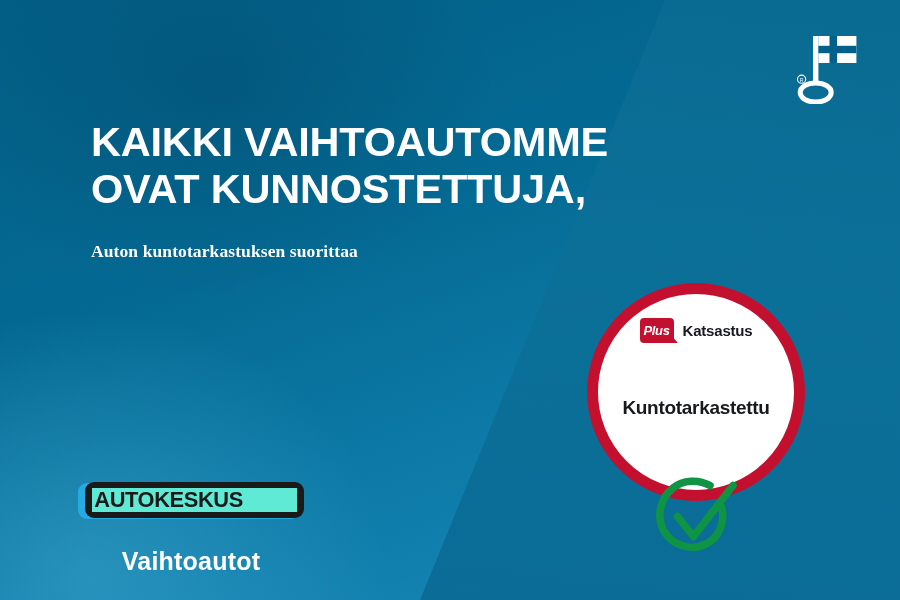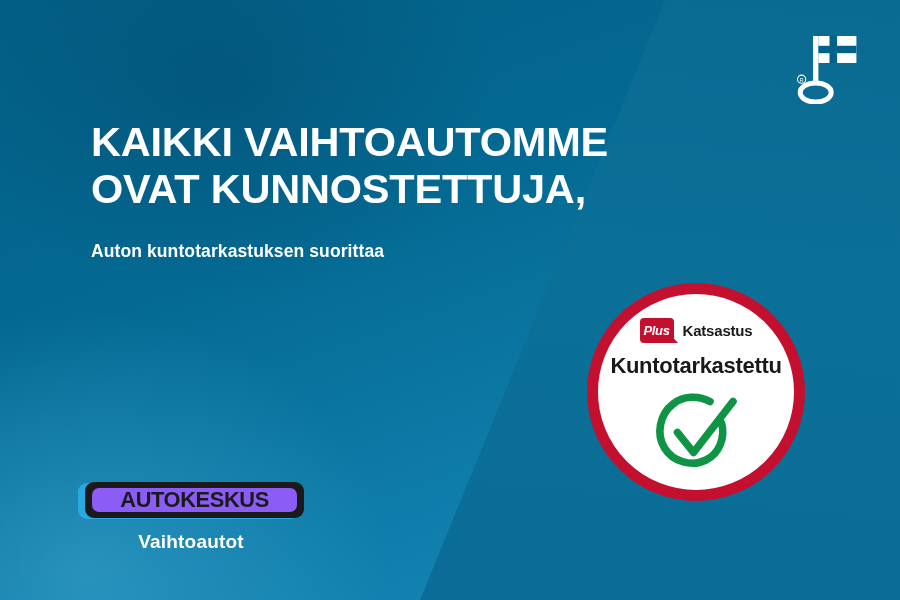--- a/index.html
+++ b/index.html
@@ -59,20 +59,21 @@
     letter-spacing:-0.2px;
     white-space:nowrap;
   }
   .subcopy{
     margin-top:27px;
     color:#ffffff;
     font-weight:bold;
     font-size:17.5px;
     line-height:24.5px;
     letter-spacing:0.1px;
+    font-family:Liberation Serif, serif;
   }
 
   
   .logo-lockup{
     position:absolute; left:78px; top:482px;
     width:240px;
   }
   .plate-wrap{
     position:relative;
     width:226px; height:38px;
@@ -85,50 +86,50 @@
   }
   .plate-black{
     position:absolute; left:7px; top:0px;
     width:219px; height:36px;
     background:#1A1A1A;
     border-radius:9px;
     display:flex; align-items:center; justify-content:center;
   }
   .plate-inner{
     width:205px; height:24px;
-    background:#8b5cf6;
-    border-radius:7px;
-    display:flex; align-items:center; justify-content:center;
+    background:#5eead4;
+    border-radius:0;
+    display:flex; align-items:center; justify-content:flex-start;
   }
   .plate-text{
     color:#1A1A1A;
     font-weight:bold;
     font-size:22.5px;
     letter-spacing:-0.4px;
     line-height:22px;
     transform:scaleX(0.97);
   }
   .sub-brand{
-    margin-top:11px;
+    margin-top:27px;
     text-align:center;
     width:226px;
     color:#ffffff;
     font-weight:bold;
-    font-size:19px;
+    font-size:25px;
     letter-spacing:0.2px;
   }
 
   
   .seal{
     position:absolute; left:587px; top:283px;
     width:218px; height:218px;
     border-radius:50%;
     background:#ffffff;
     border:11px solid #C4102F;
-    display:flex; flex-direction:column; align-items:center;
+    display:flex; flex-direction:column; align-items:center;gap:44px;
   }
   .seal-brandrow{
     margin-top:24px;
     display:flex; align-items:center; gap:5px;
   }
   .plus-mark{
     position:relative;
     width:38px; height:25px;
   }
   .plus-box{
@@ -155,21 +156,21 @@
   .seal-brand-text{
     color:#17191C;
     font-weight:bold;
     font-size:15px;
     letter-spacing:-0.2px;
   }
   .seal-claim{
     margin-top:10px;
     color:#17191C;
     font-weight:bold;
-    font-size:22px;
+    font-size:19px;
     letter-spacing:-0.3px;
   }
   .seal-check{
     margin-top:9px;
     width:92px; height:86px;
   }
 </style>
 </head>
 <body>
 

